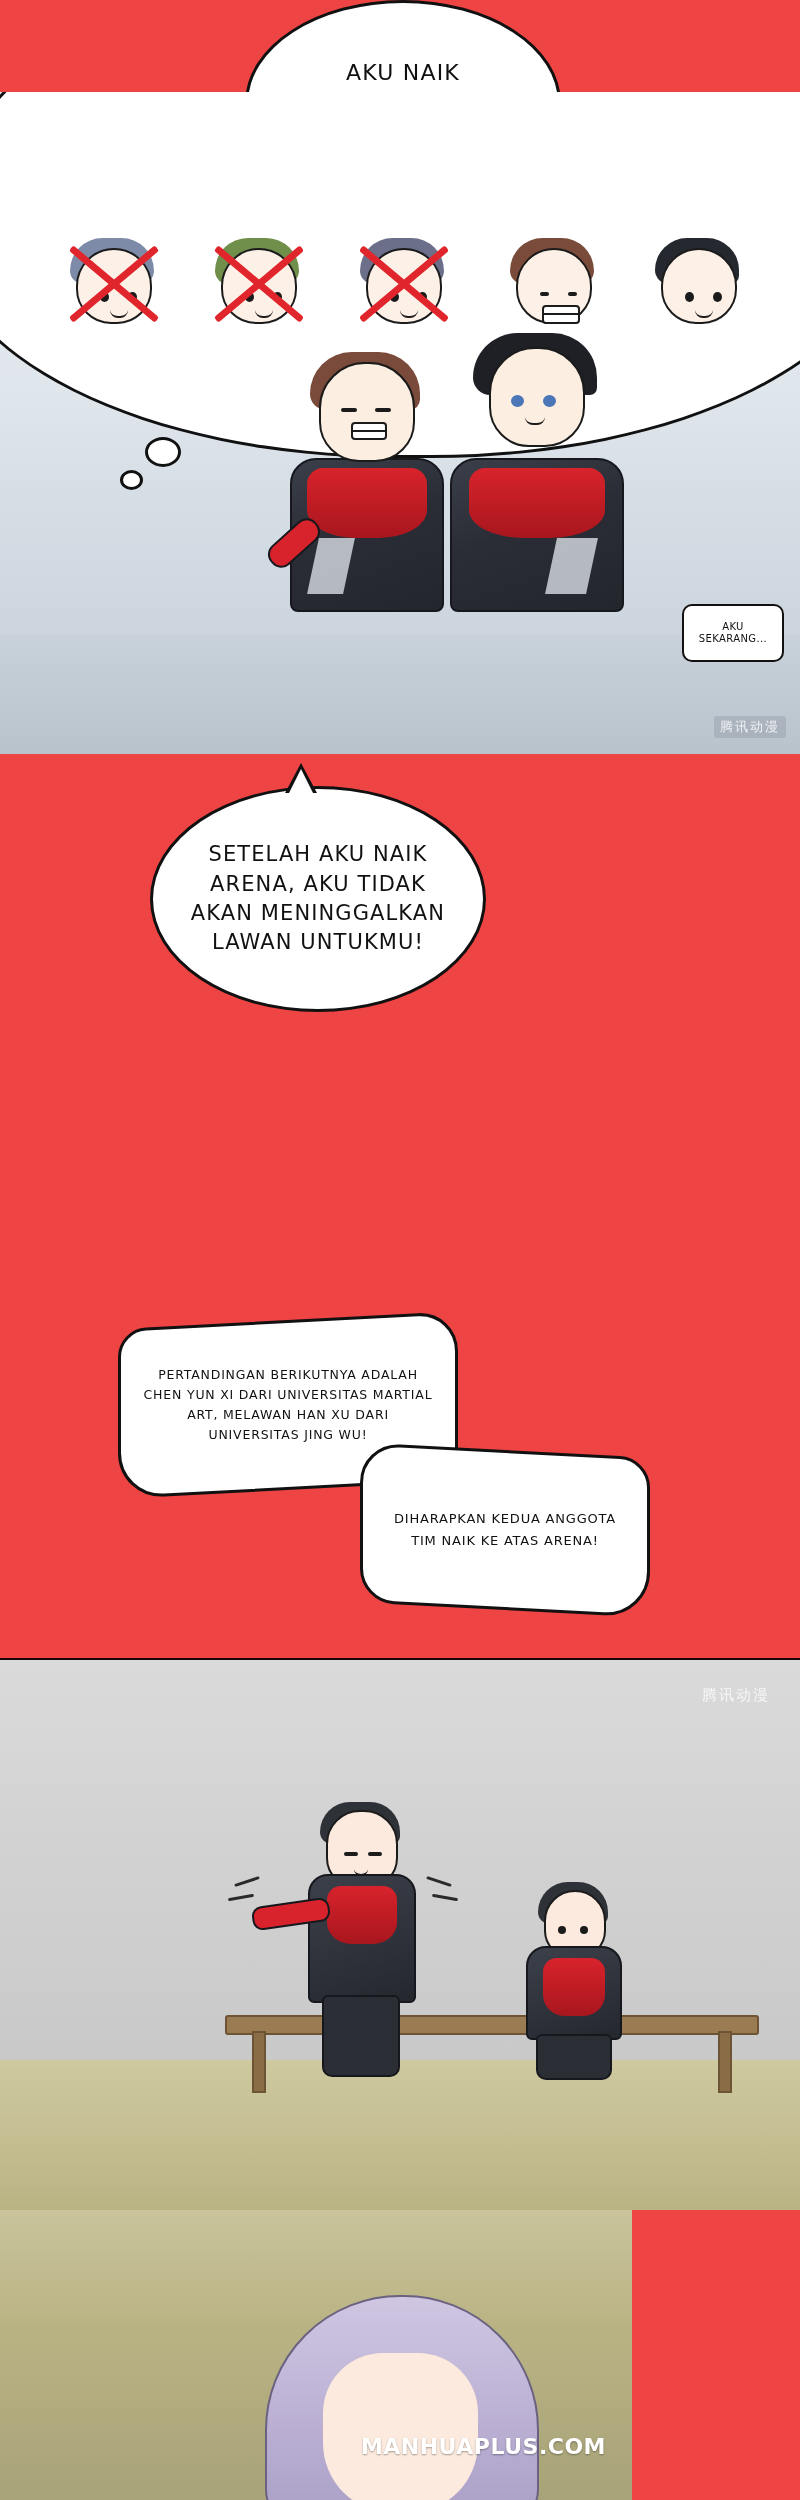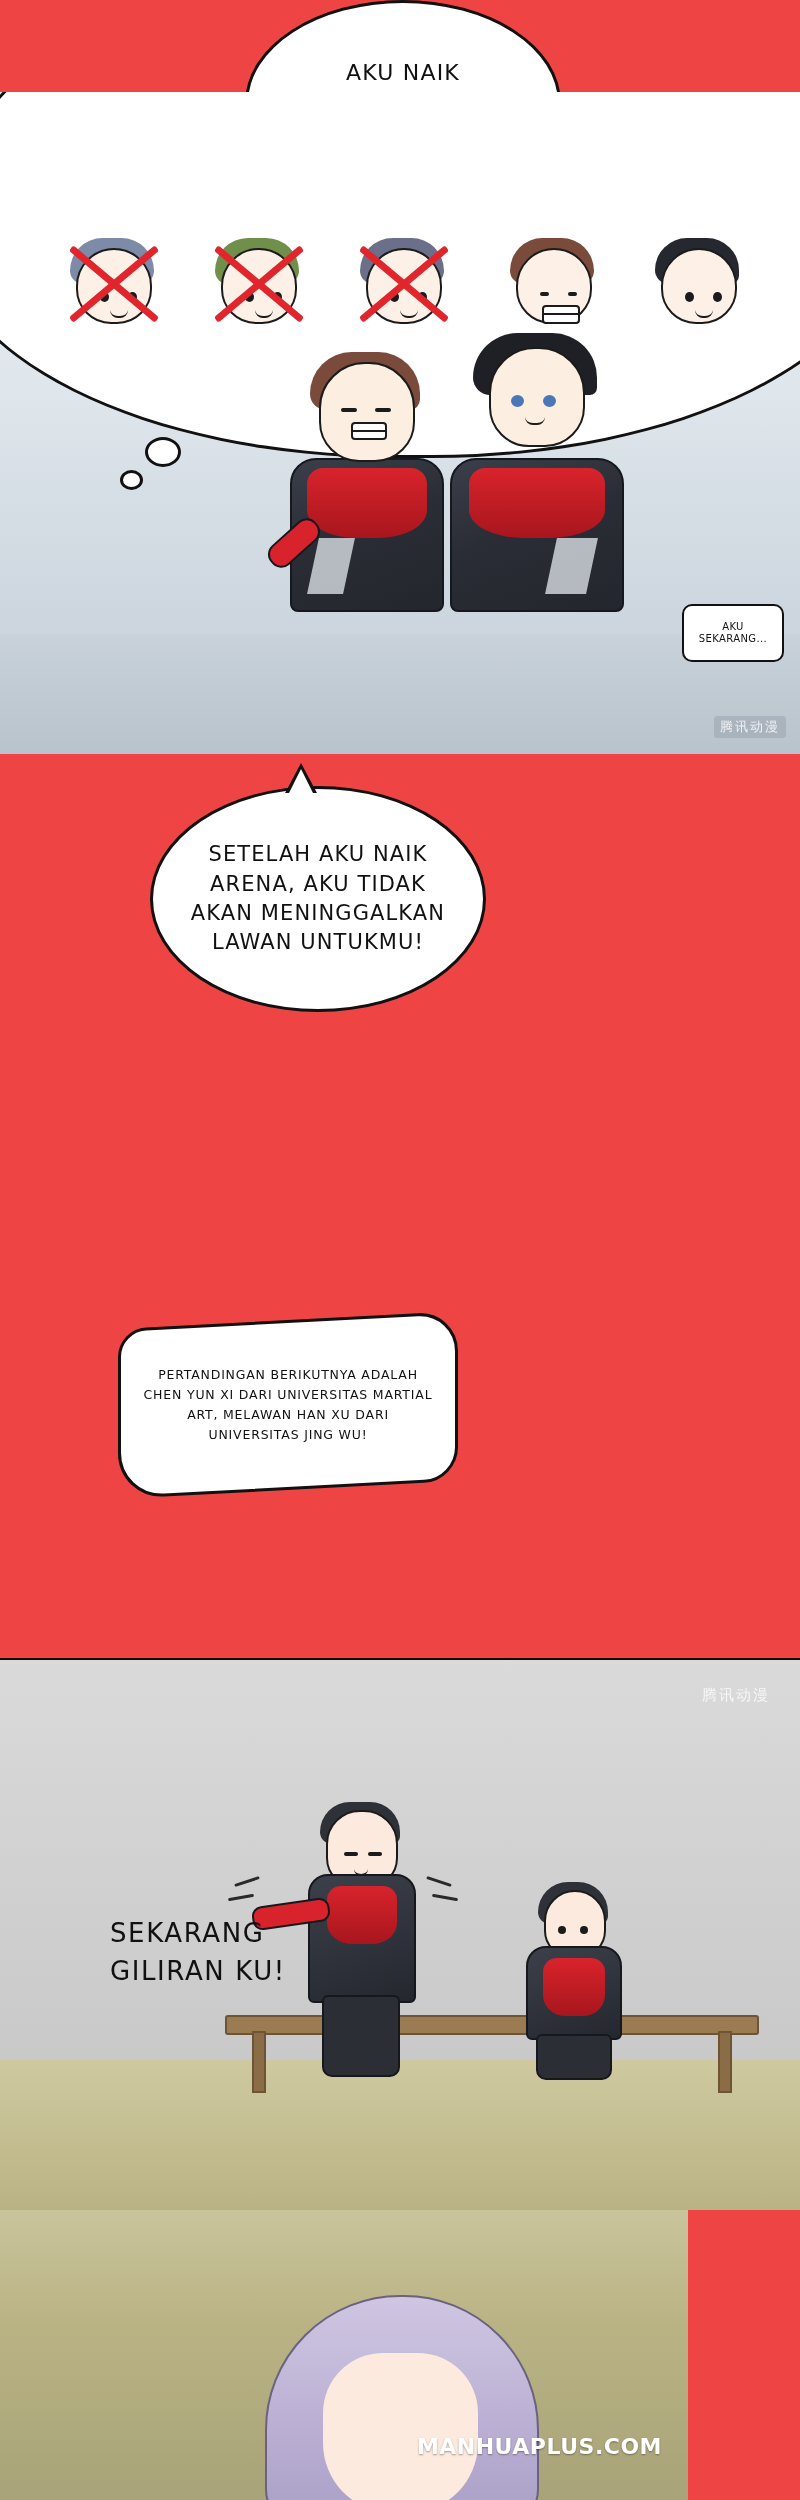--- a/index.html
+++ b/index.html
@@ -101,21 +101,21 @@
   .s-hair{position:absolute;left:50%;margin-left:-40px;top:-8px;width:80px;height:42px;background:#2e3138;border-radius:40px 40px 10px 16px;}
   .s-body{position:absolute;left:8px;top:64px;width:104px;height:125px;background:linear-gradient(160deg,#3c404a,#24272e);border:2px solid #16181d;border-radius:20px 20px 6px 6px;}
   .s-body .rd{position:absolute;left:16%;top:10px;width:68%;height:58px;background:linear-gradient(180deg,#d8232c,#a8161d);border-radius:14px 14px 36% 36%;}
   .s-legs{position:absolute;left:22px;top:185px;width:74px;height:78px;background:#2b2e35;border:2px solid #16181d;border-radius:6px 6px 10px 10px;}
   .s-arm{position:absolute;left:-48px;top:92px;width:74px;height:20px;background:#d8232c;border:2px solid #16181d;border-radius:10px;transform:rotate(-8deg);}
   .motion{position:absolute;width:26px;height:3px;background:#2a2a2a;border-radius:2px;}
 
   .p2-text{position:absolute;left:110px;top:255px;font-size:26px;line-height:1.45;letter-spacing:1.6px;color:#111;}
 
   
-  .panel3{position:absolute;left:0;top:2210px;width:688px;height:290px;overflow:hidden;
+  .panel3{position:absolute;left:0;top:2210px;width:632px;height:290px;overflow:hidden;
         background:linear-gradient(180deg,#c9c49b 0%,#b9b384 40%,#a8a378 100%);text-align:center;}
   .purplehead{position:absolute;left:265px;top:85px;width:270px;height:240px;}
   .ph-hair{position:absolute;left:0;top:0;width:270px;height:230px;background:linear-gradient(180deg,#cfc6e2 0%,#b9aed2 60%,#a89dc4 100%);
         border-radius:135px 135px 40px 40px;border:2px solid #6a6280;}
   .ph-face{position:absolute;left:58px;top:58px;width:155px;height:160px;background:#fbeadd;border-radius:60px 60px 70px 70px;}
   .wm-site{position:absolute;right:26px;top:224px;color:#ffffff;font-size:22px;font-weight:bold;letter-spacing:.5px;
         text-shadow:0 1px 2px rgba(0,0,0,.35);}
 
   .divider{position:absolute;left:0;width:800px;height:2px;background:#000;opacity:.9;}
 </style>
@@ -239,20 +239,24 @@
 AKAN MENINGGALKAN
 LAWAN UNTUKMU!</div>
     <div class="tail"></div>
   </div>
 
   <div class="ann1-wrap">
     <div class="poly p-a"></div>
     <div class="ann-txt">PERTANDINGAN BERIKUTNYA ADALAH CHEN YUN XI DARI UNIVERSITAS MARTIAL ART, MELAWAN HAN XU DARI UNIVERSITAS JING WU!</div>
   </div>
 
+  <div class="ann2-wrap">
+    <div class="poly p-b"></div>
+    <div class="ann-txt small">DIHARAPKAN KEDUA ANGGOTA TIM NAIK KE ATAS ARENA!</div>
+  </div>
 
   <div class="divider" style="top:1658px;"></div>
   <div class="panel2">
     <div class="p2-wall"></div>
     <div class="p2-ground"></div>
 
     <div class="bench"></div>
     <div class="bench-leg" style="left:252px;"></div>
     <div class="bench-leg" style="left:718px;"></div>
 
@@ -279,22 +283,20 @@
       <div class="s-head" style="width:58px;margin-left:-29px;height:64px;">
         <div class="eye l" style="left:12px;top:34px;width:8px;height:8px;"></div>
         <div class="eye r" style="left:34px;top:34px;width:8px;height:8px;"></div>
       </div>
       <div class="s-body" style="left:6px;top:56px;width:92px;height:90px;">
         <div class="rd"></div>
       </div>
       <div class="s-legs" style="left:16px;top:144px;width:72px;height:42px;"></div>
     </div>
 
-    <div class="p2-text" style="white-space:pre-line">SEKARANG
-GILIRAN KU!</div>
     <div class="wm-cn2">腾讯动漫</div>
   </div>
 
   <div class="panel3">
     <div class="purplehead">
       <div class="ph-hair"></div>
       <div class="ph-face"></div>
     </div>
     <div class="wm-site">MANHUAPLUS.COM</div>
   </div>

